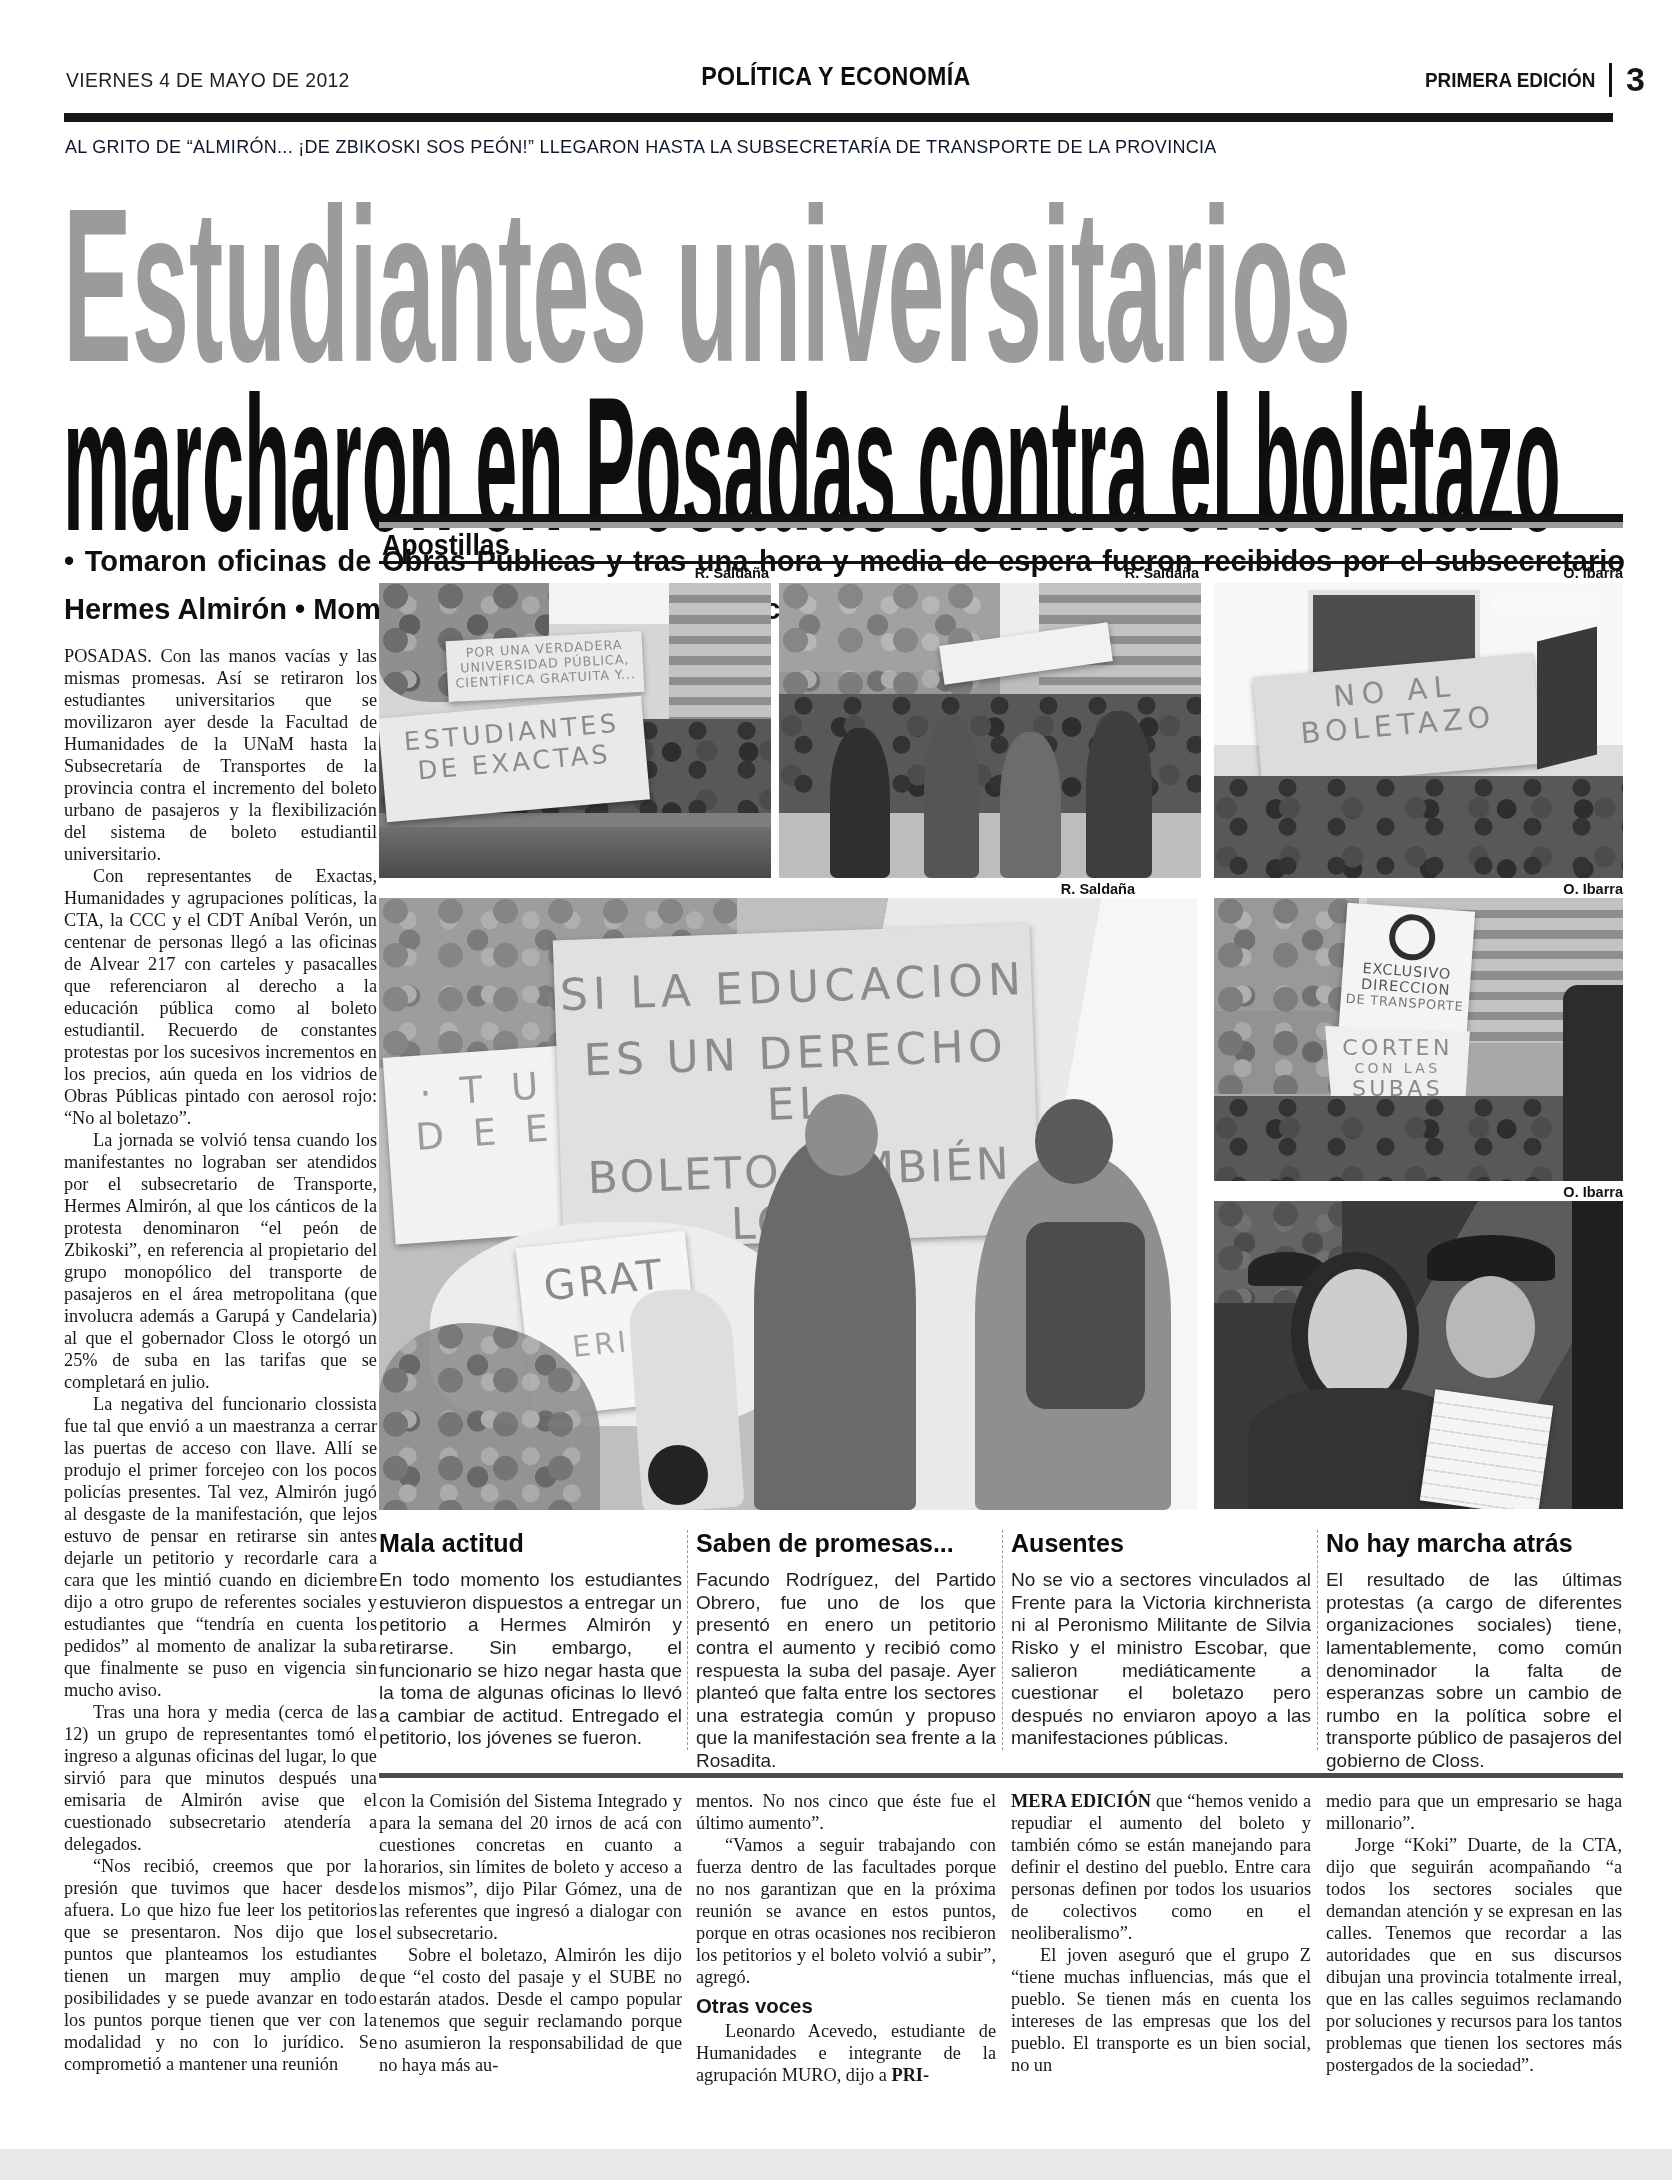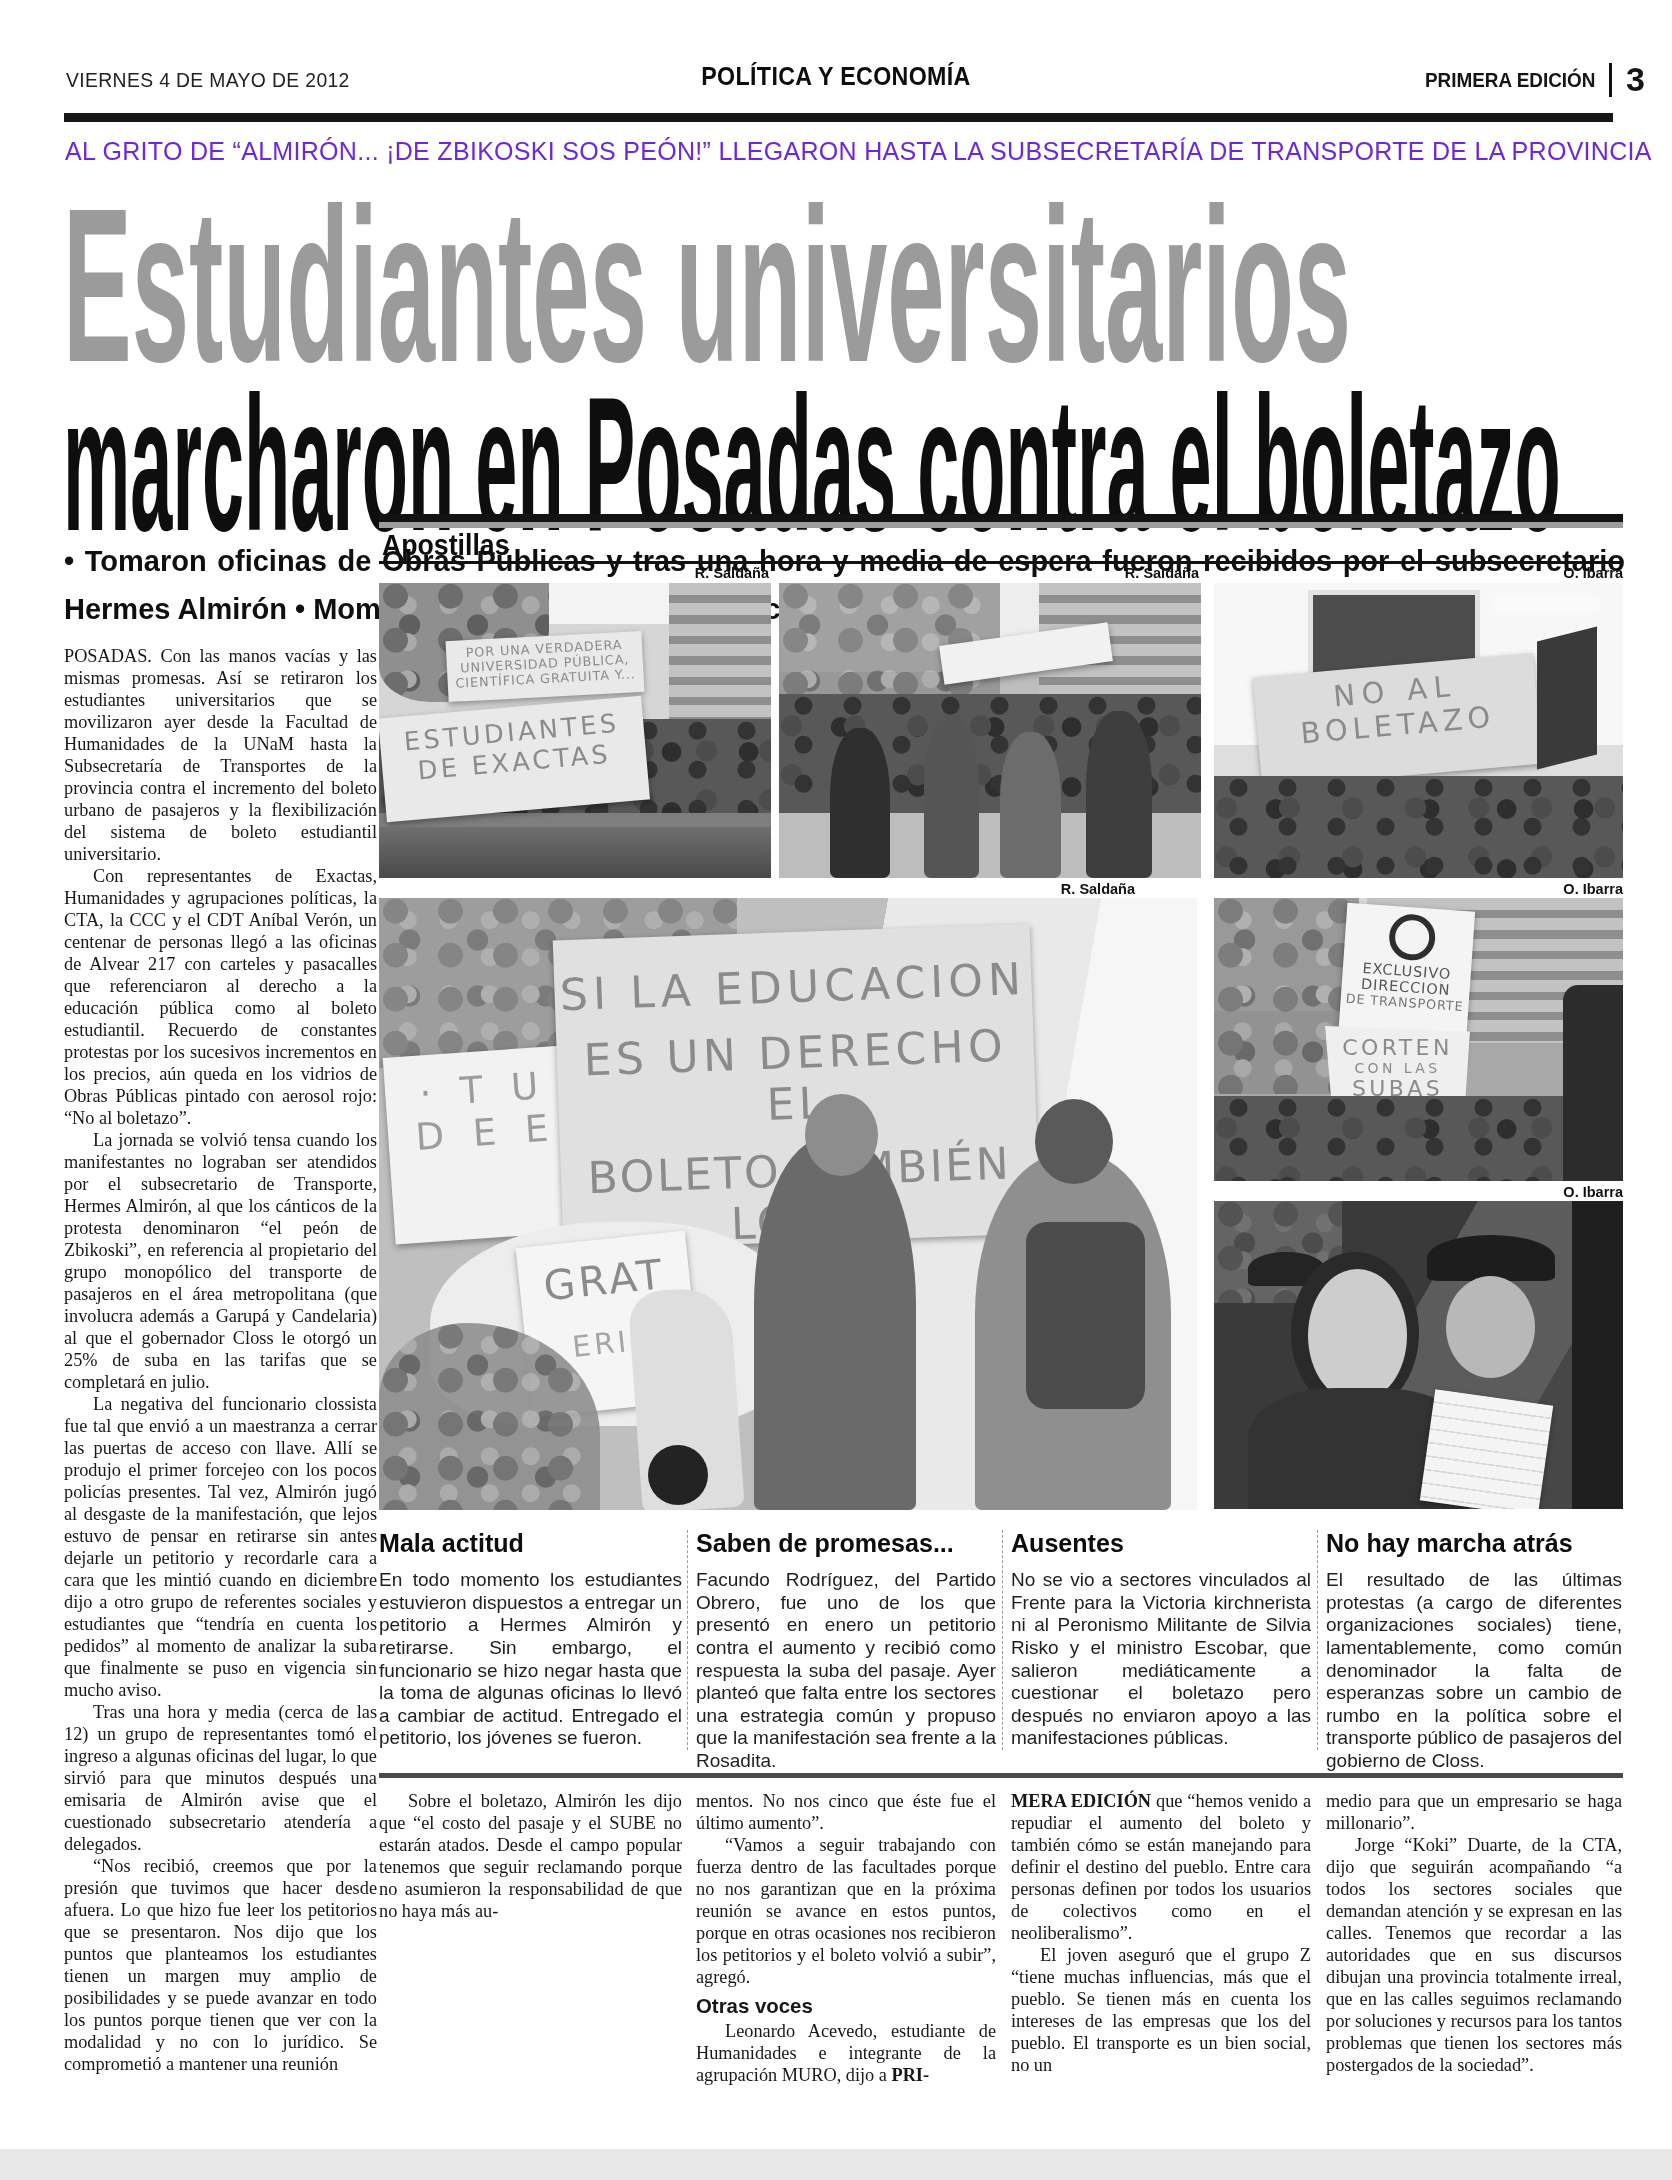--- a/index.html
+++ b/index.html
@@ -13,21 +13,21 @@
   .mast-date { left:66px; top:68px; font-size:21px; color:#222;
     transform:scaleX(.92); transform-origin:left top; letter-spacing:0.4px; }
   .mast-section { left:50%; top:61px; font-size:26.4px; font-weight:bold; color:#0d0d0d;
     transform:translateX(-50%) scaleX(.88); letter-spacing:0.4px; white-space:nowrap; }
   .mast-right { right:27px; top:60px; display:flex; align-items:center; gap:13.6px; }
   .mast-edition { font-size:21px; font-weight:bold; transform:scaleX(.9); transform-origin:right center; white-space:nowrap; }
   .mast-divider { width:3.4px; height:34px; background:#111; }
   .mast-page { font-size:34px; font-weight:bold; }
   .mast-rule { left:64px; top:113px; width:1549px; height:9.4px; background:#161616; }
 
-  .kicker { left:65px; top:137px; width:1561px; font-size:25px; color:#6d28d9; letter-spacing:0.3px; white-space:nowrap; }
+  .kicker { left:65px; top:137px; width:1561px; font-size:18px; color:#0f172a; letter-spacing:0.3px; white-space:nowrap; }
 
   
   .headline-svg { left:63px; top:189px; }
   .hl1 { font-family:"Liberation Sans",sans-serif; font-weight:bold; font-size:258px; fill:#9b9b9b; }
   .hl2 { font-family:"Liberation Sans",sans-serif; font-weight:bold; font-size:224px; fill:#0e0e0e; }
 
   .deck { left:64px; top:537px; width:1561px; font-size:29px; font-weight:bold;
     line-height:48px; text-align:justify; color:#0f0f0f; }
 
   
@@ -235,20 +235,21 @@
   </div>
   <div class="dashsep" style="left:1317px;"></div>
   <div class="sub" style="left:1326px;width:296px;">
     <h3>No hay marcha atrás</h3>
     <p>El resultado de las últimas protestas (a cargo de diferentes organizaciones sociales) tiene, lamentablemente, como común denominador la falta de esperanzas sobre un cambio de rumbo en la política sobre el transporte público de pasajeros del gobierno de Closs.</p>
   </div>
 
   <div class="abs midrule"></div>
 
   <div class="abs serifcol botcol" style="left:379px;width:303px;">
+    <p>con la Comisión del Sistema Integrado y para la semana del 20 irnos de acá con cuestiones concretas en cuanto a horarios, sin límites de boleto y acceso a los mismos”, dijo Pilar Gómez, una de las referentes que ingresó a dialogar con el subsecretario.</p>
     <p class="ind">Sobre el boletazo, Almirón les dijo que “el costo del pasaje y el SUBE no estarán atados. Desde el campo popular tenemos que seguir reclamando porque no asumieron la responsabilidad de que no haya más au-</p>
   </div>
   <div class="abs serifcol botcol" style="left:696px;width:300px;">
     <p>mentos. No nos cinco que éste fue el último aumento”.</p>
     <p class="ind">“Vamos a seguir trabajando con fuerza dentro de las facultades porque no nos garantizan que en la próxima reunión se avance en estos puntos, porque en otras ocasiones nos recibieron los petitorios y el boleto volvió a subir”, agregó.</p>
     <p class="subhead-sans">Otras voces</p>
     <p class="ind"><span>Leonardo Acevedo, estudiante de Humanidades e integrante de la agrupación MURO, dijo a </span><b>PRI-</b></p>
   </div>
   <div class="abs serifcol botcol" style="left:1011px;width:300px;">
     <p><b>MERA EDICIÓN</b><span> que “hemos venido a repudiar el aumento del boleto y también cómo se están manejando para definir el destino del pueblo. Entre cara personas definen por todos los usuarios de colectivos como en el neoliberalismo”.</span></p>

